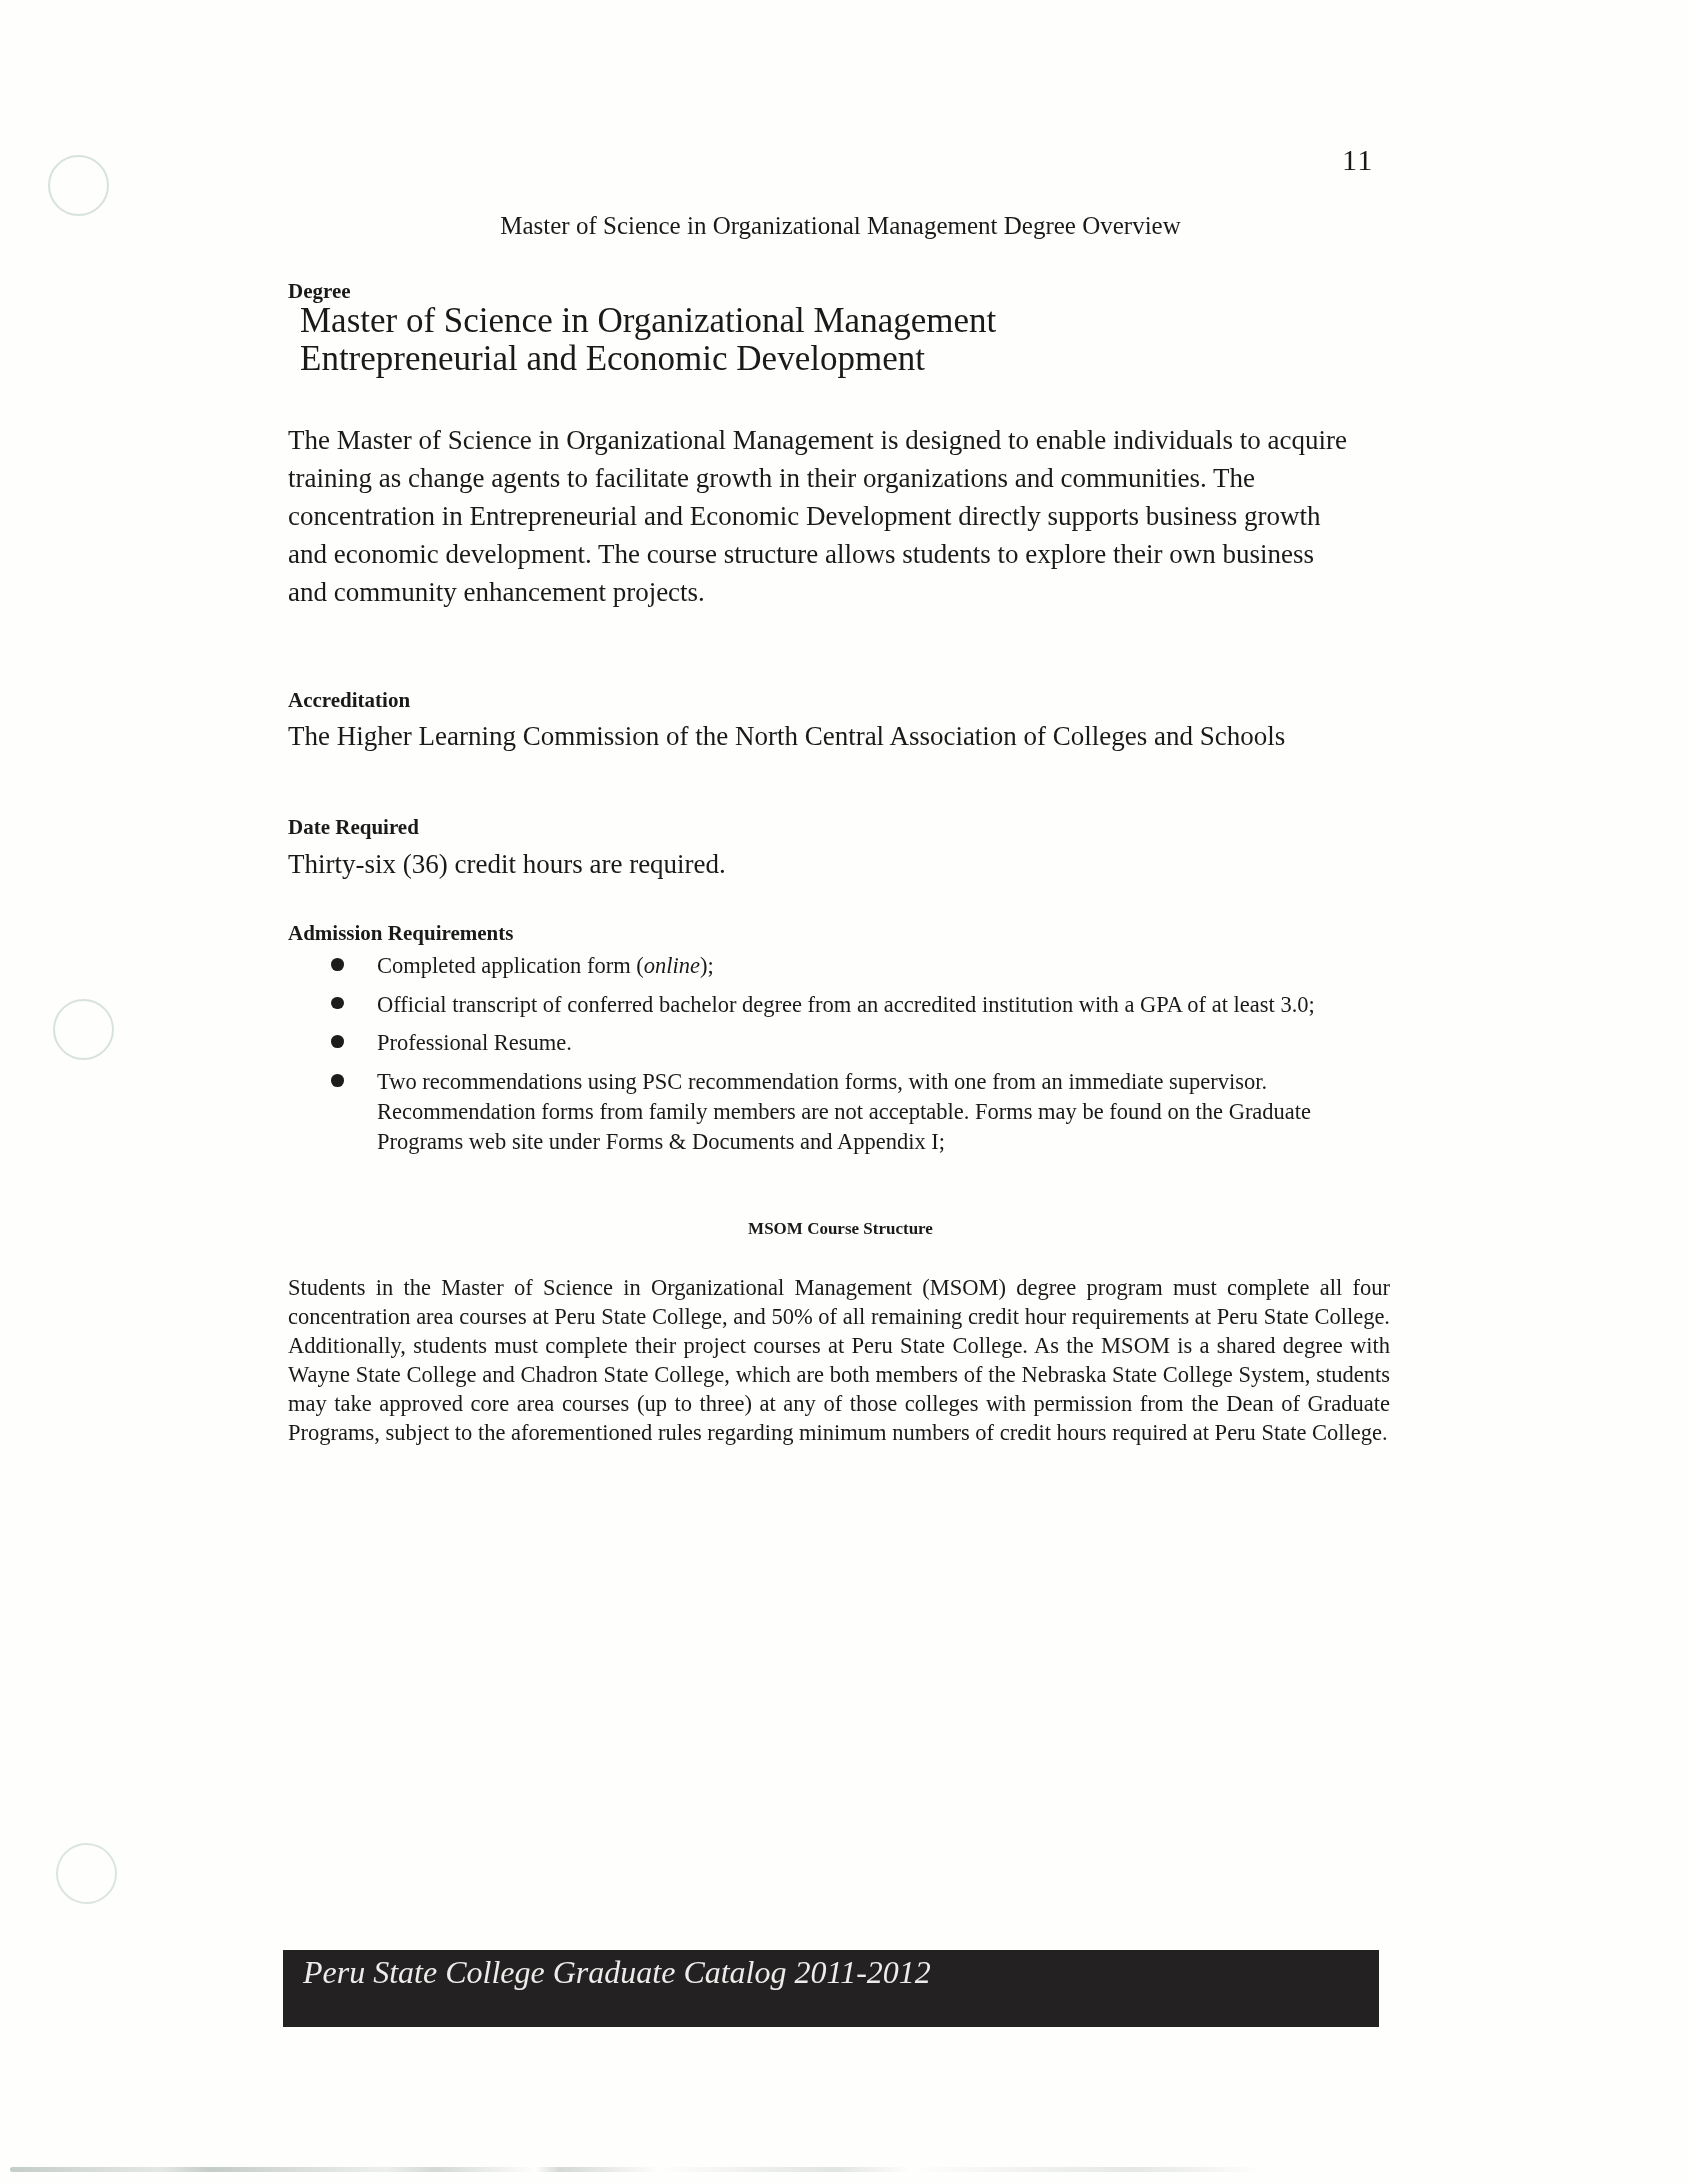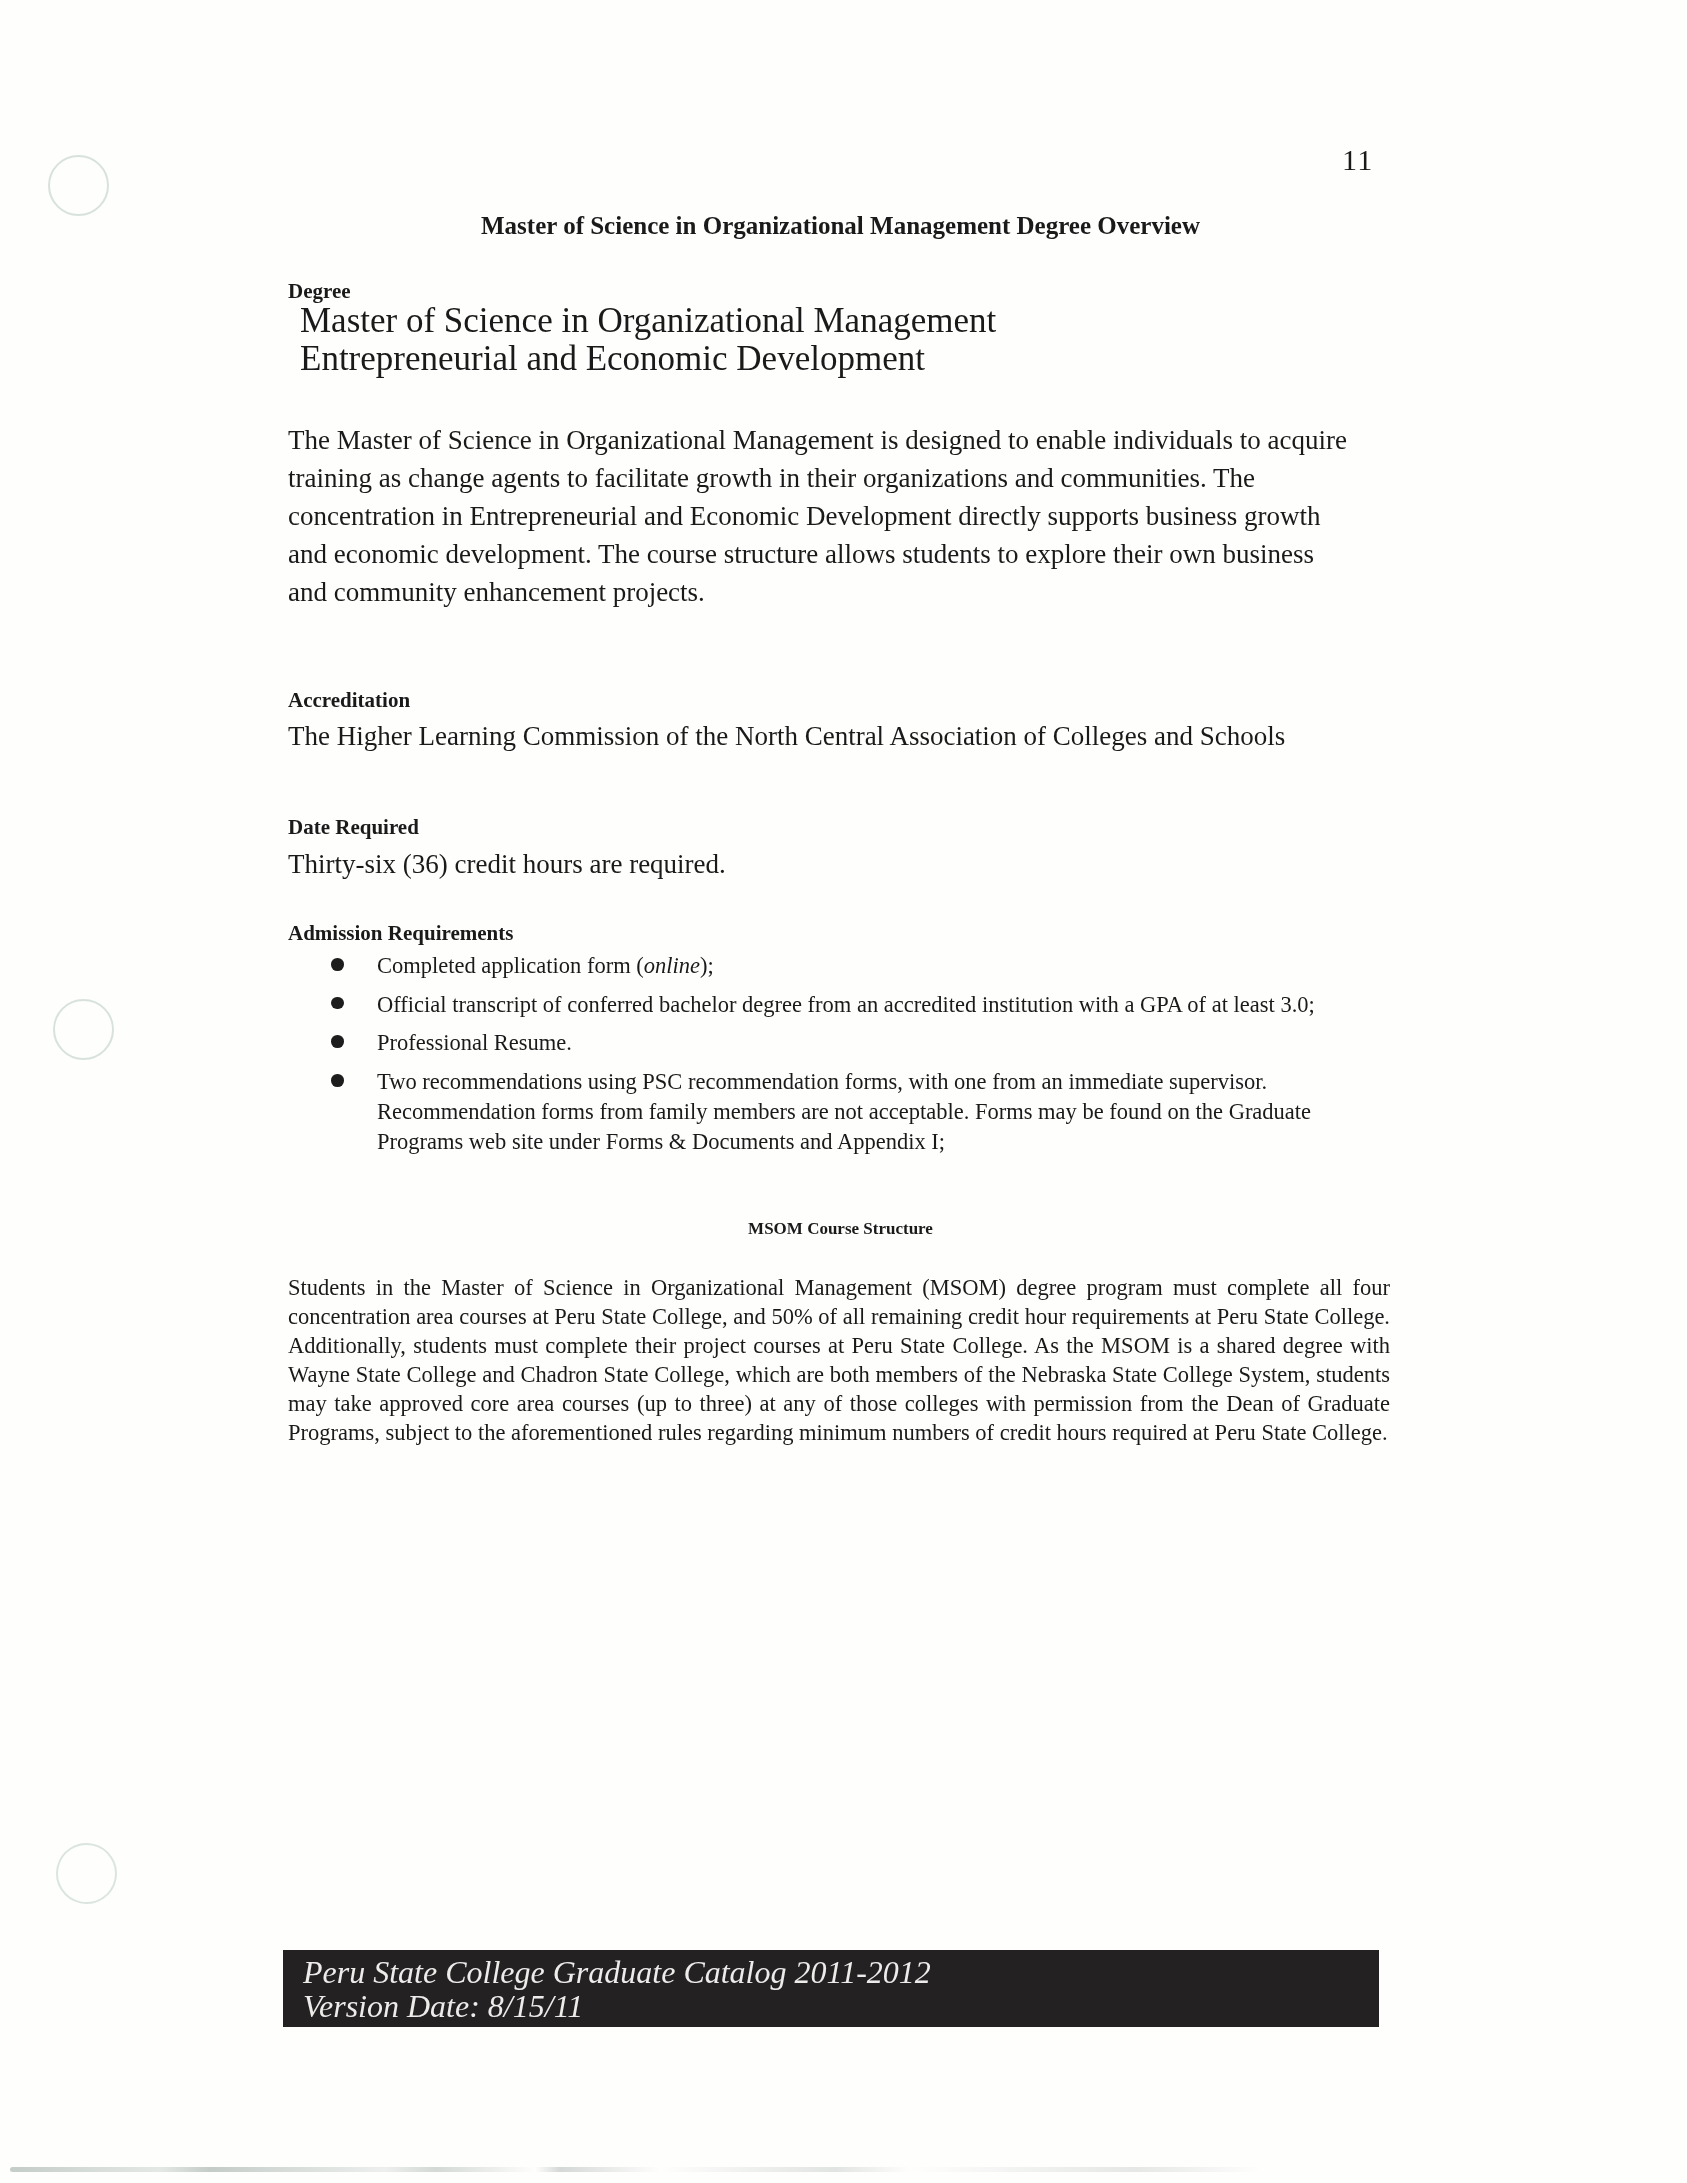--- a/index.html
+++ b/index.html
@@ -6,21 +6,21 @@
   .page {
     position:relative; width:1687px; height:2183px;
     background:#fefefdff; overflow:hidden;
     font-family:"Liberation Serif","DejaVu Serif",serif;
     color:#1a1a1a;
   }
   .abs { position:absolute; }
   .page-number { left:1342px; top:143px; font-size:30px; letter-spacing:1.3px; }
   .doc-title {
     left:288px; top:212px; width:1105px; margin:0;
-    text-align:center; font-size:25px; font-weight:700;
+    text-align:center; font-size:25px; font-weight:400;
   }
   .sec-h { margin:0; font-size:21px; font-weight:700; }
   .degree-h { left:288px; top:279px; }
   .degree-body { left:288px; top:290px; margin:12px; font-size:35px; line-height:38px; }
   .intro {
     left:288px; top:421px; width:1059px; margin:0;
     font-size:27px; line-height:38px;
   }
   .accr-h { left:288px; top:688px; }
   .accr-body { left:288px; top:718px; width:1029px; margin:0; font-size:27px; line-height:37px; }
@@ -96,21 +96,20 @@
     <li><span class="dot"></span><span>Official transcript of conferred bachelor degree from an accredited institution with a GPA of at least 3.0;</span></li>
     <li><span class="dot"></span><span>Professional Resume.</span></li>
     <li><span class="dot"></span><span>Two recommendations using PSC recommendation forms, with one from an immediate supervisor. Recommendation forms from family members are not acceptable.  Forms may be found on the Graduate Programs web site under Forms &amp; Documents and Appendix I;</span></li>
   </ul>
 
   <h2 class="abs sec-h msom-h">MSOM Course Structure</h2>
   <p class="abs para2">Students in the Master of Science in Organizational Management (MSOM) degree program must complete all four concentration area courses at Peru State College, and 50% of all remaining credit hour requirements at Peru State College. Additionally, students must complete their project courses at Peru State College. As the MSOM is a shared degree with Wayne State College and Chadron State College, which are both members of the Nebraska State College System, students may take approved core area courses (up to three) at any of those colleges with permission from the Dean of Graduate Programs, subject to the aforementioned rules regarding minimum numbers of credit hours required at Peru State College.</p>
 
   <div class="abs footer-bar">
     <span class="f-line">Peru State College Graduate Catalog 2011-2012</span>
-    <span class="f-line">Version Date: 8/15/11</span>
   </div>
 
   <div class="abs hole hole-1"></div>
   <div class="abs hole hole-2"></div>
   <div class="abs hole hole-3"></div>
   <div class="abs smudge-line"></div>
 
 </div>
 
 

